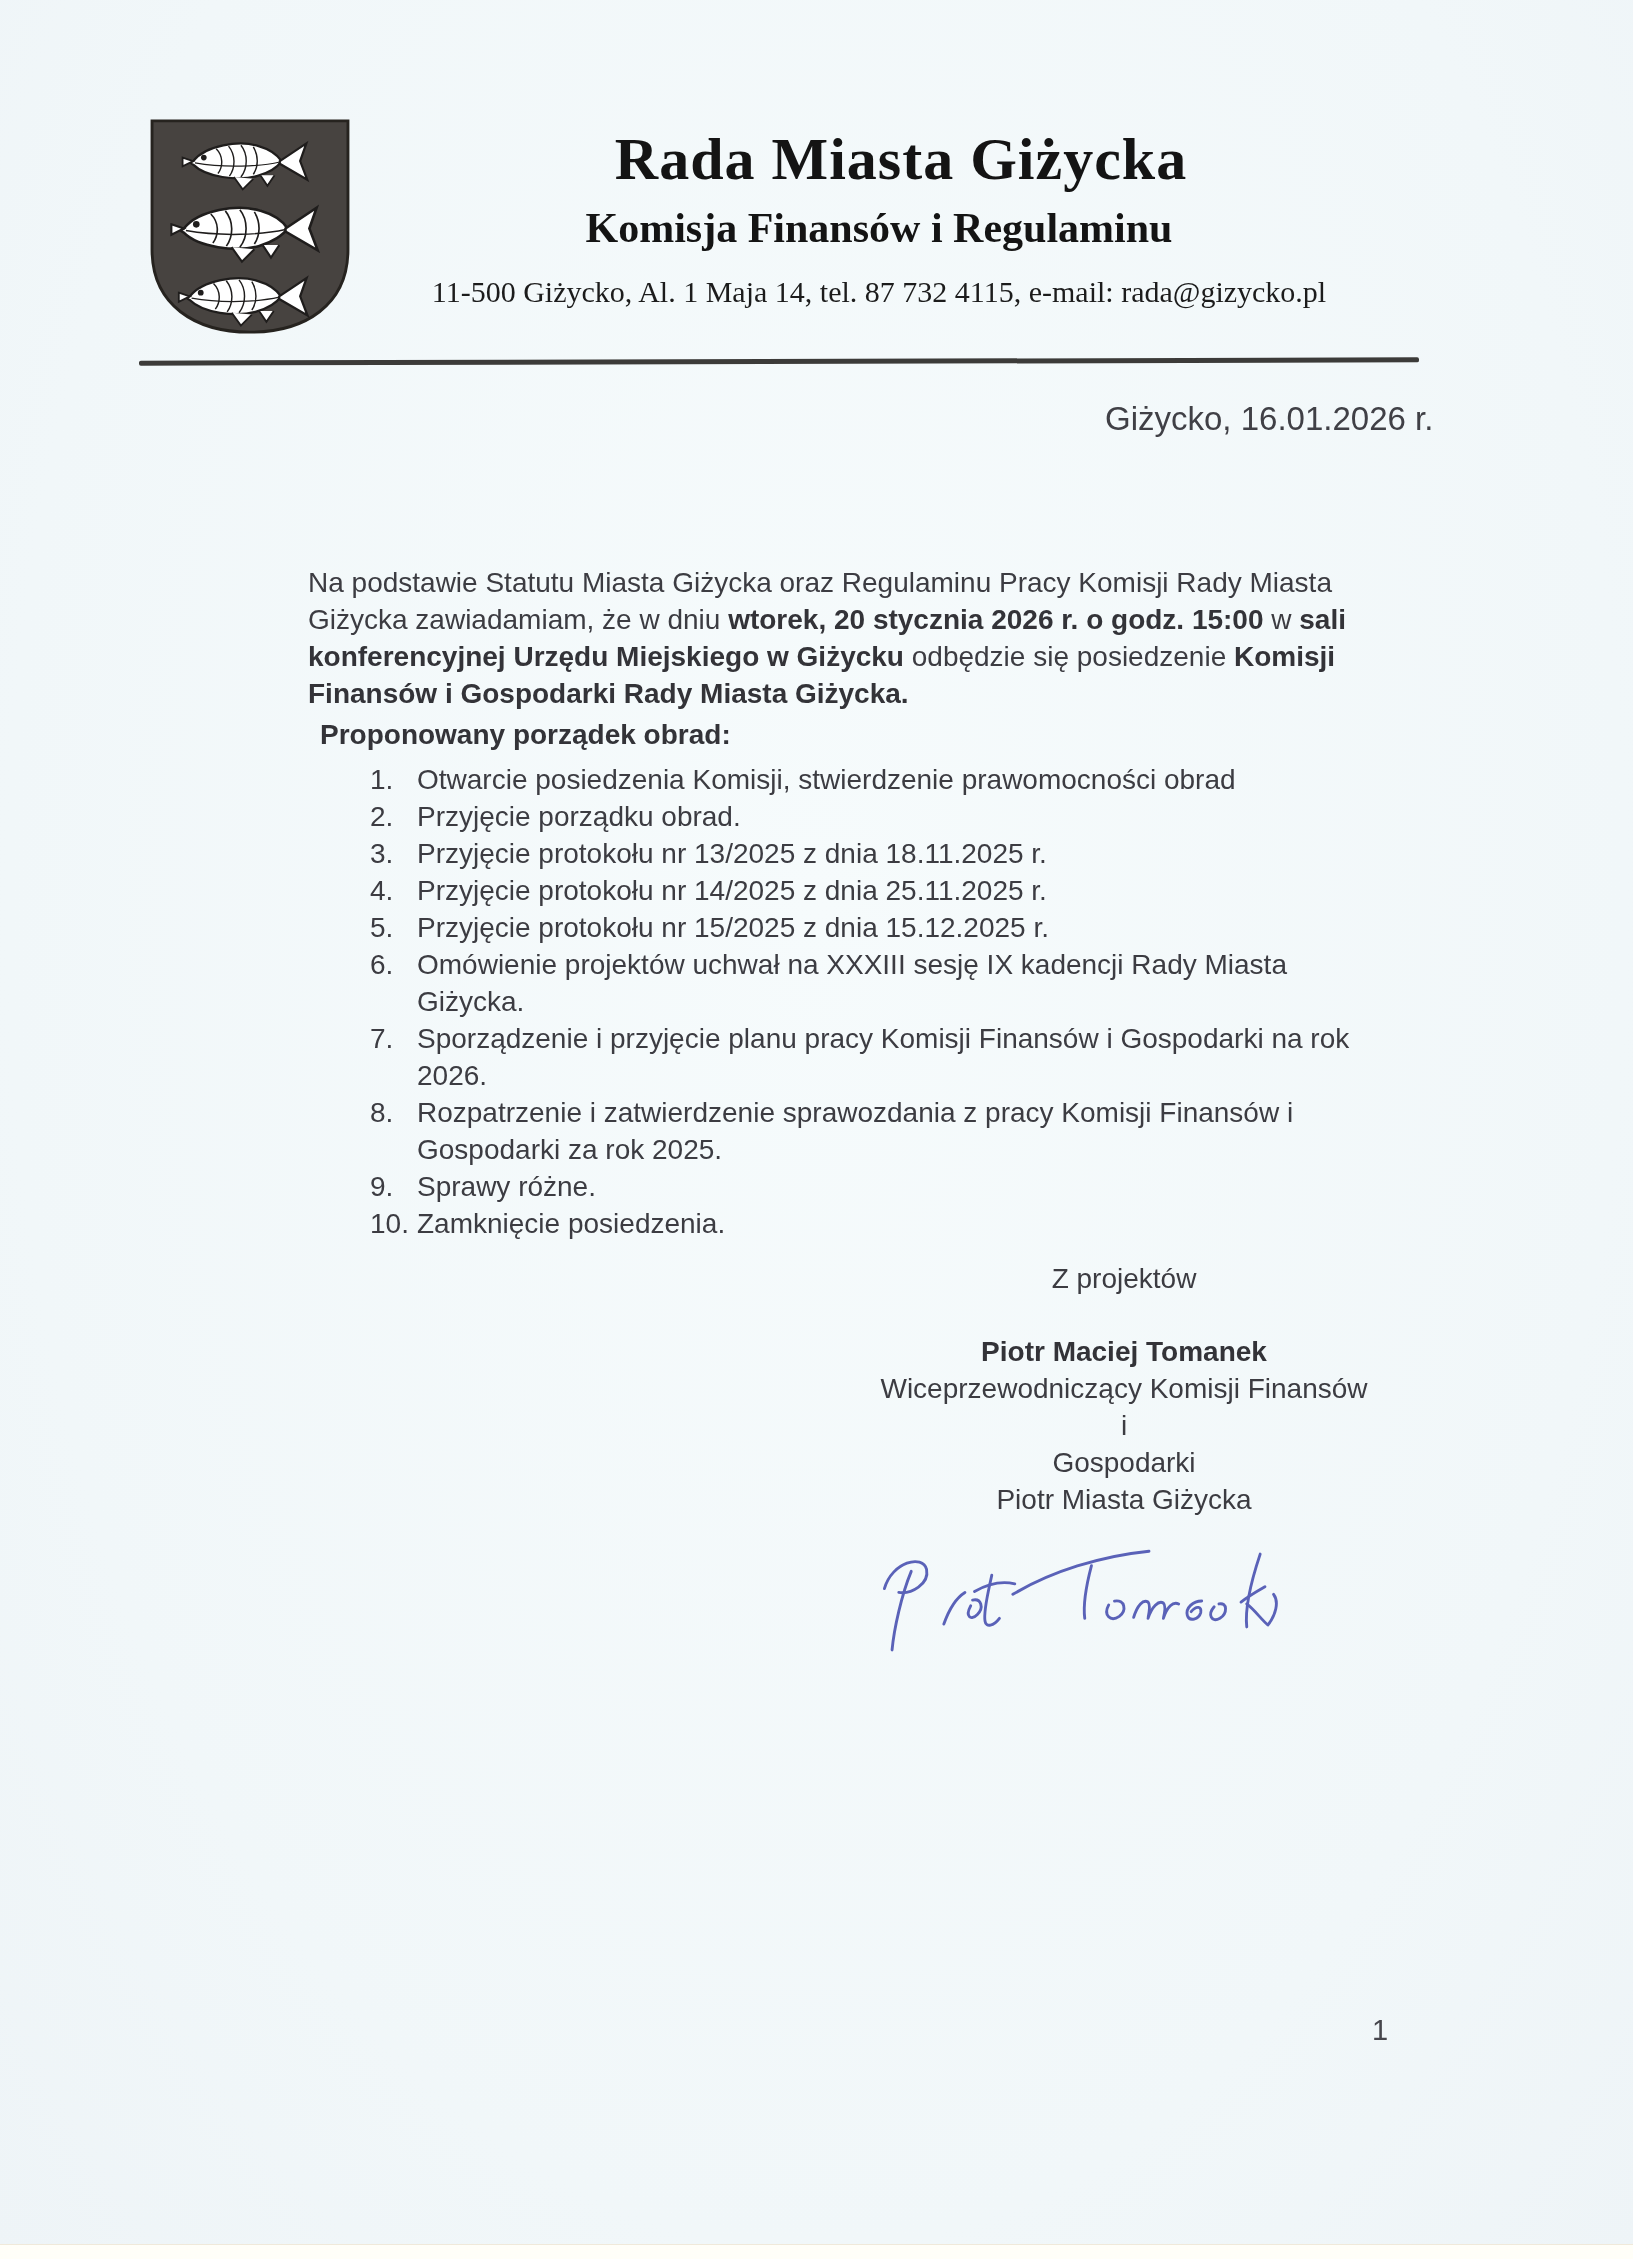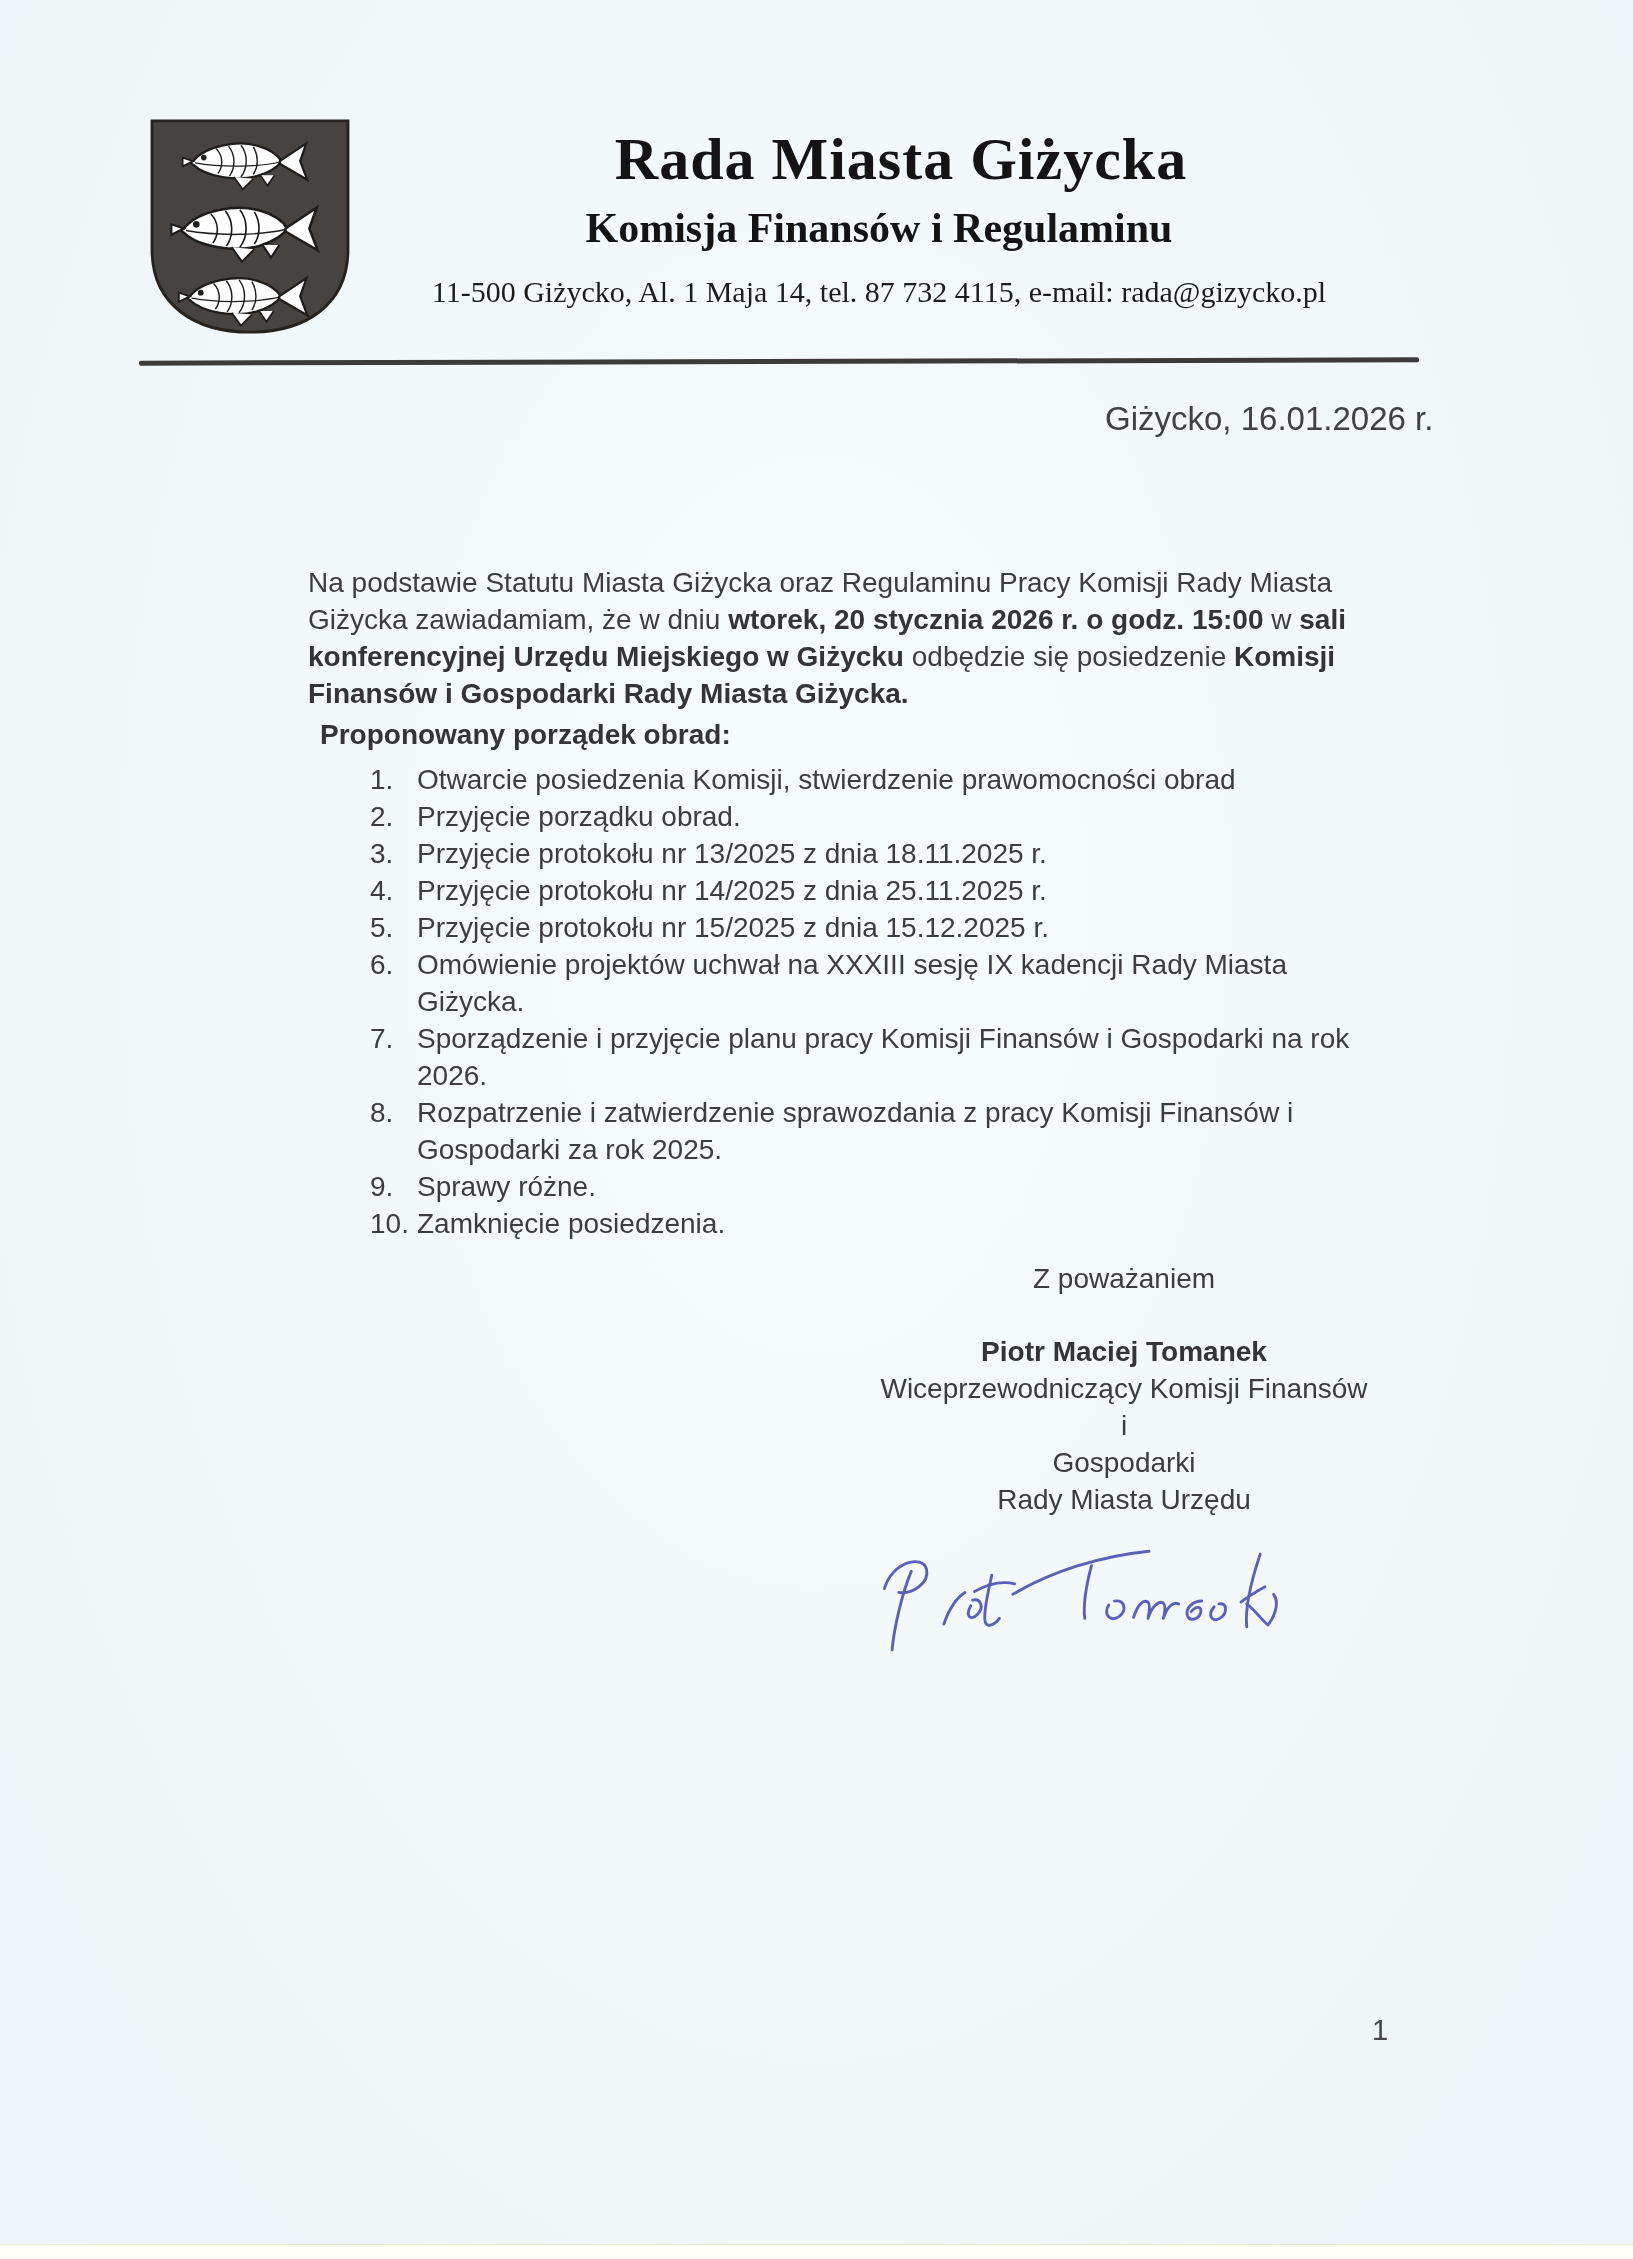--- a/index.html
+++ b/index.html
@@ -143,25 +143,25 @@
       <span class="num">9.</span>
       <span class="txt">Sprawy różne.</span>
     </div>
     <div class="item">
       <span class="num">10.</span>
       <span class="txt">Zamknięcie posiedzenia.</span>
     </div>
   </div>
 
   <div class="closing">
-    <div class="valediction">Z poważaniem</div>
+    <div class="valediction">Z projektów</div>
     <div class="signer-name">Piotr Maciej Tomanek</div>
     <div>Wiceprzewodniczący Komisji Finansów i</div>
     <div>Gospodarki</div>
-    <div>Rady Miasta Urzędu</div>
+    <div>Piotr Miasta Giżycka</div>
   </div>
 
   <svg class="signature" viewBox="0 0 450 145" aria-hidden="true">
     <g fill="none" stroke="#5a62b8" stroke-width="3" stroke-linecap="round" stroke-linejoin="round">
       <path d="M30,122 C32,100 40,64 50,40"></path>
       <path d="M22,58 C30,30 62,22 66,38 C69,53 50,64 37,62"></path>
       <path d="M84,95 C90,78 98,67 106,62"></path>
       <path d="M112,76 C106,87 112,92 119,85 C126,78 123,68 114,70"></path>
       <path d="M134,44 C130,63 125,82 127,92 C128,99 136,97 142,89"></path>
       <path d="M116,61 C130,53 145,50 158,53"></path>

